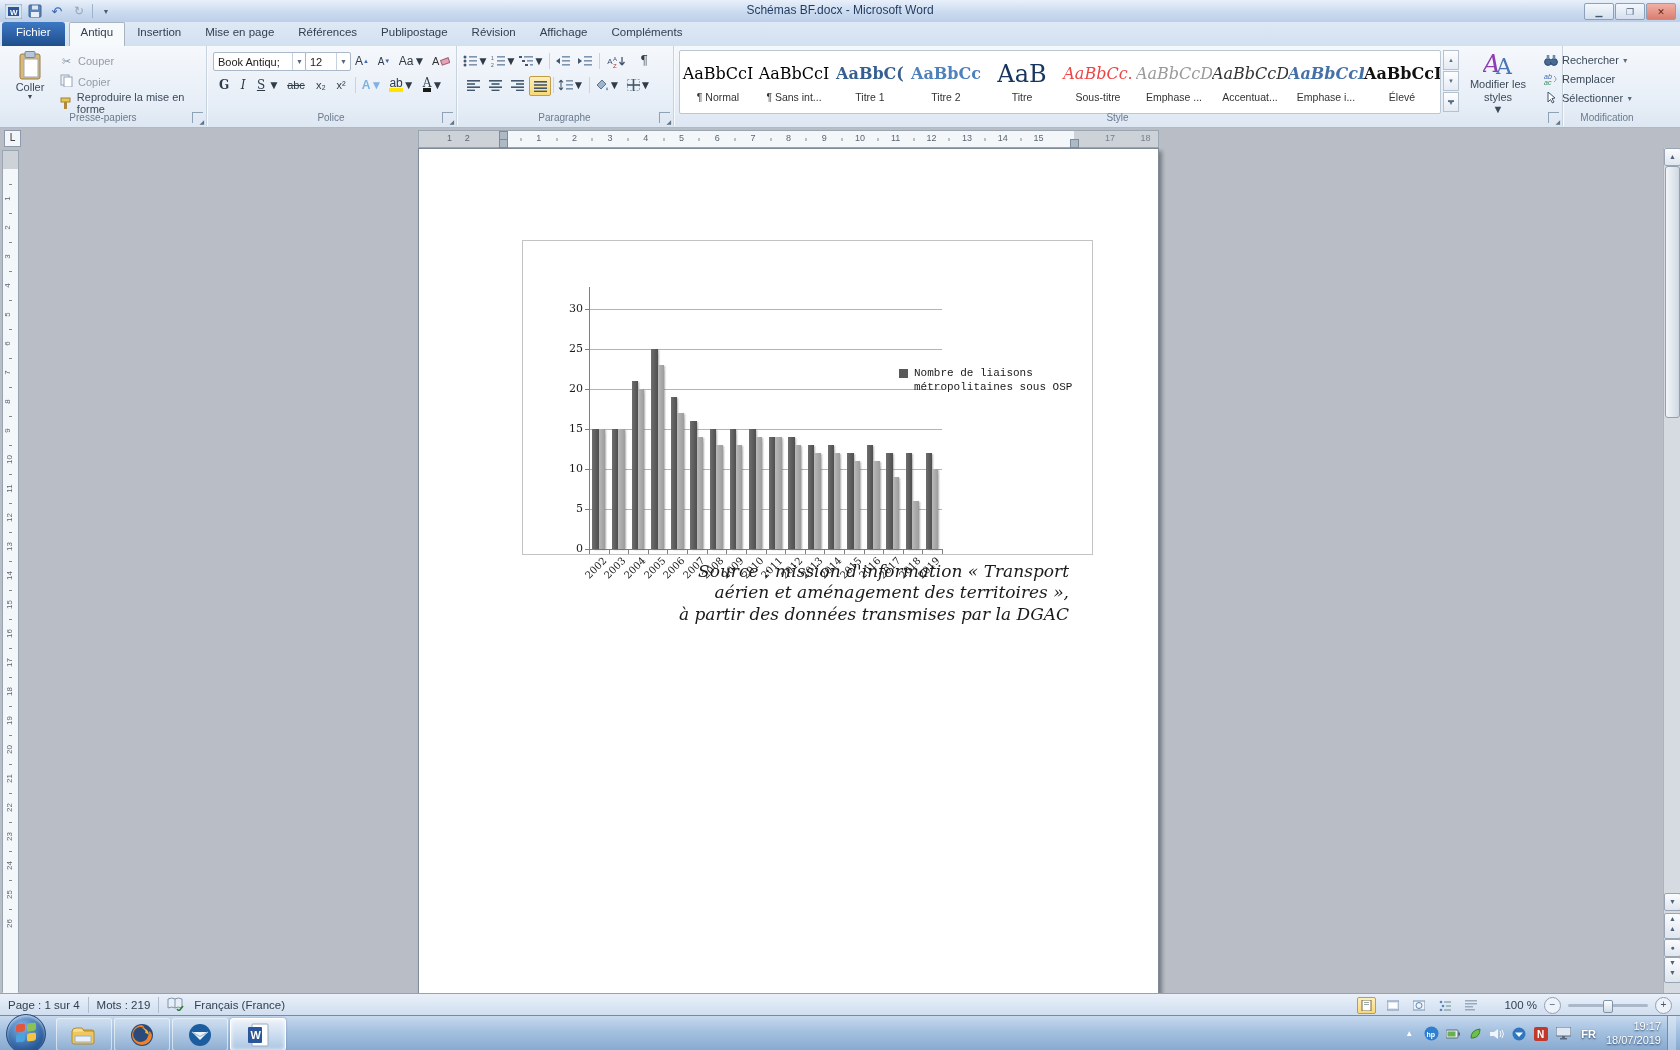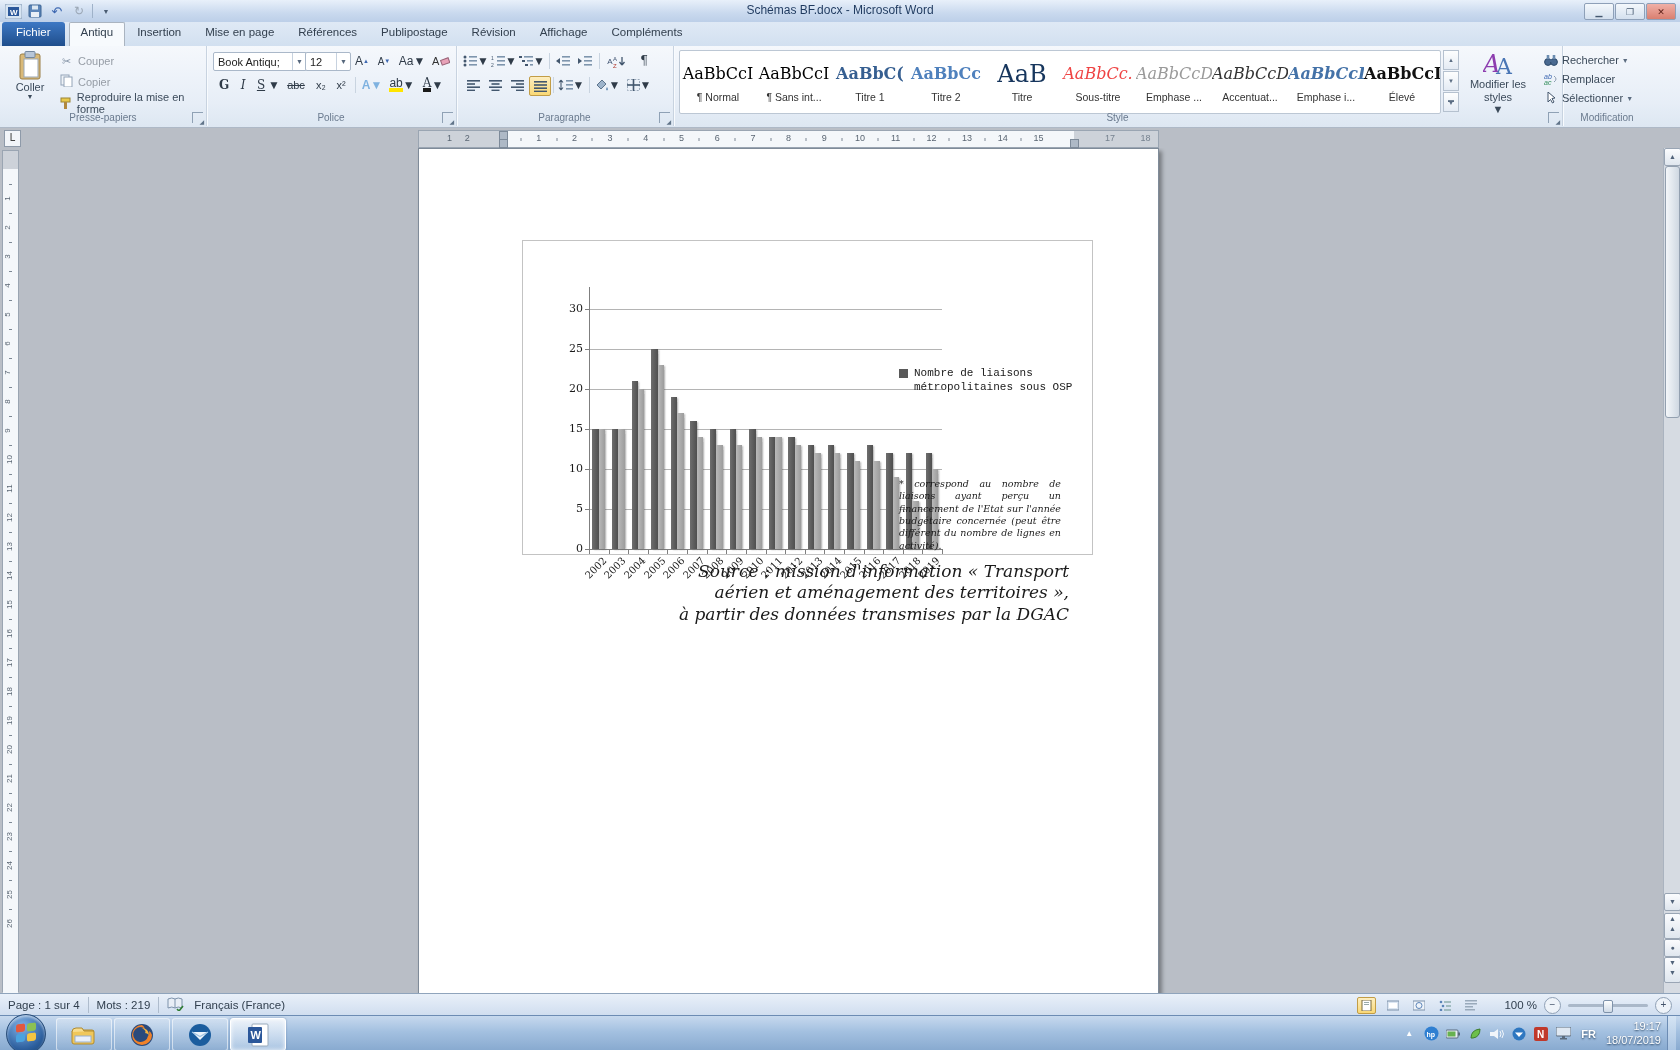--- a/index.html
+++ b/index.html
@@ -667,21 +667,20 @@
           <div class="bar s1" style="left: 389.478px; top: 260px; width: 6.4px; height: 48px;"></div>
           <div class="yearlab" style="left: 345.583px; top: 314px;">2018</div>
           <div class="bar s0" style="left: 402.689px; top: 212px; width: 6.4px; height: 96px;"></div>
           <div class="bar s1" style="left: 409.089px; top: 228px; width: 6.4px; height: 80px;"></div>
           <div class="yearlab" style="left: 365.194px; top: 314px;">2019</div>
         </div>
       <div class="legend-item" style="top:126px;font-family:Liberation Mono, monospace;">
         <span class="legend-sq" style="background:#595959;"></span>
         <span>Nombre de liaisons métropolitaines sous OSP</span>
       </div>
-      <div id="chart-foot" style="top:237px;">* correspond au nombre de liaisons ayant perçu un financement de l'Etat sur l'année budgétaire concernée (peut être différent du nombre de lignes en activité).</div>
     </div>
 
     <div id="source">
       <div>Source : mission d'information  « Transport aérien et aménagement des territoires »,</div>
       <div>à partir des données transmises par la DGAC</div>
     </div>
   </div>
 
   <div class="abs" id="vscroll">
     <div class="sbtn" style="top:0;">▲</div>

